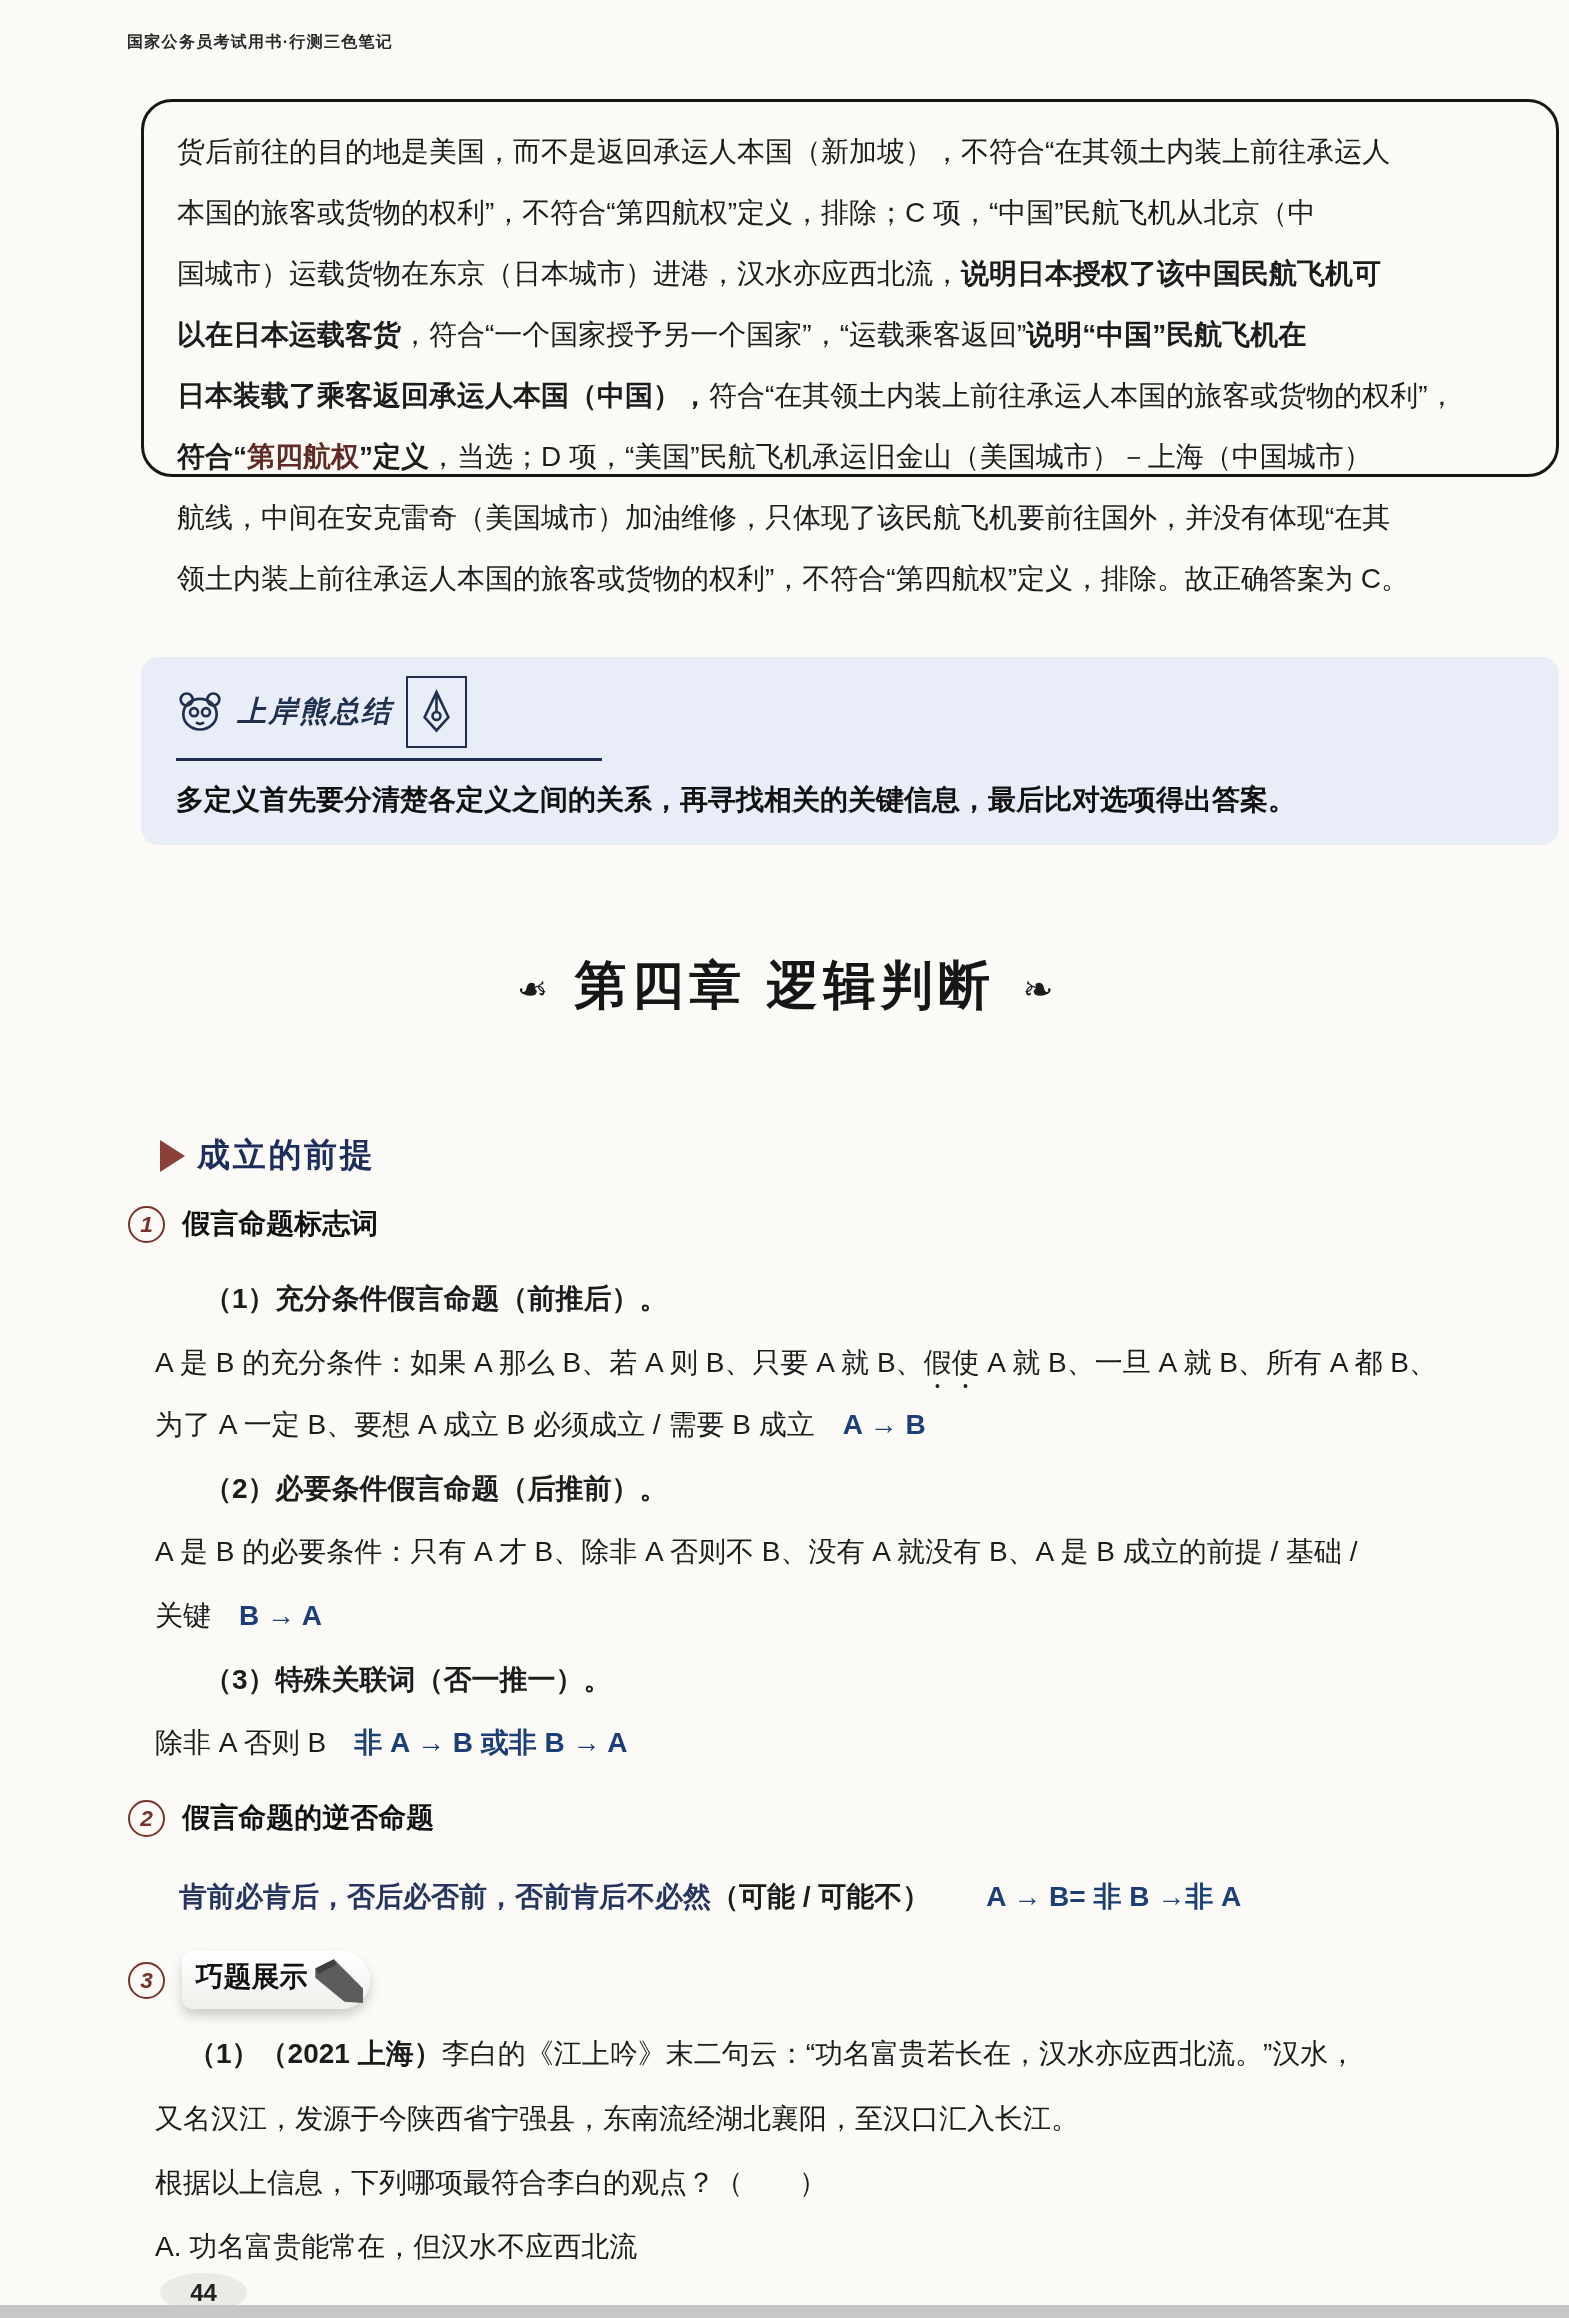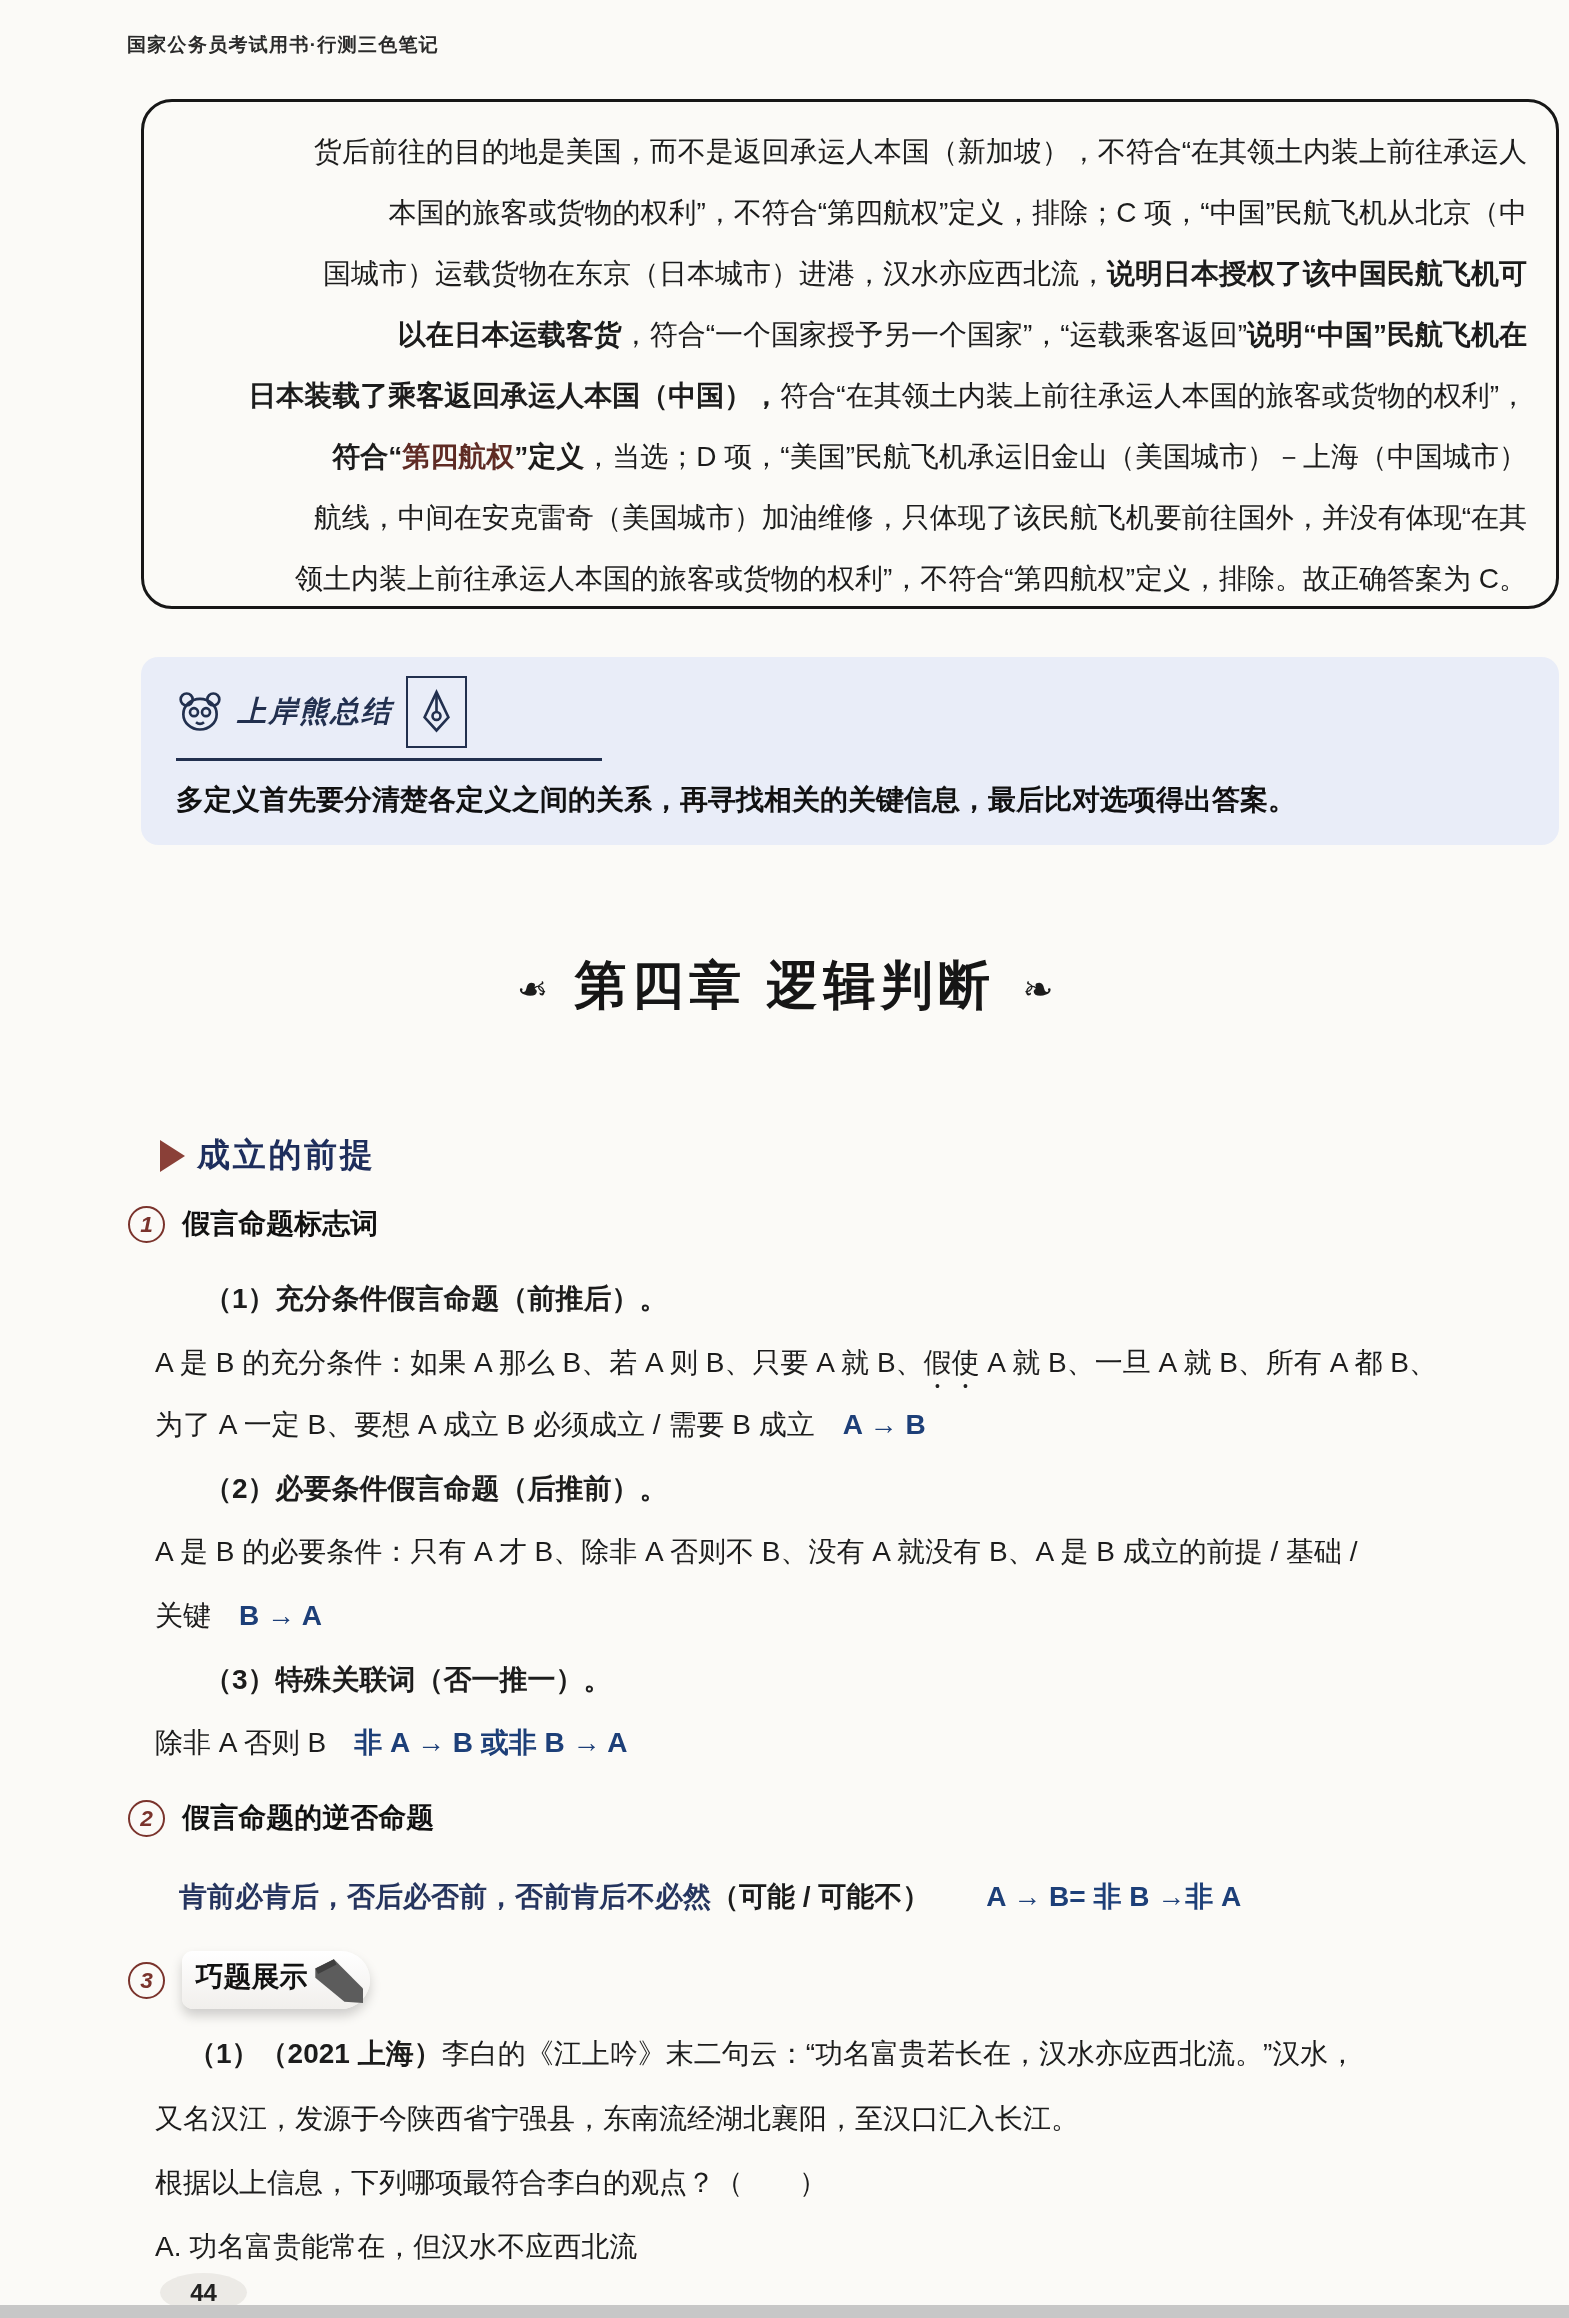--- a/index.html
+++ b/index.html
@@ -9,27 +9,26 @@
     font-family:"Liberation Sans","DejaVu Sans",sans-serif;
   }
   .line{position:absolute;white-space:nowrap;font-size:28px;line-height:1.25;}
   .seg-b{font-weight:bold;}
   .seg-br{font-weight:bold;color:#5f2b24;}
   .seg-f{font-weight:bold;color:#1d3f78;}
   .seg-bb{font-weight:bold;color:#26355f;}
   .seg-em{-webkit-text-emphasis:filled dot #222;-webkit-text-emphasis-position:under right;
           text-emphasis:filled dot #222;text-emphasis-position:under right;text-align:center;}
   
-  .page-header{position:absolute;top:32px;left:127px;font-size:19px;font-weight:bold;color:#2a2a2a;letter-spacing:1.3px;text-align:right;}
+  .page-header{position:absolute;top:32px;left:127px;font-size:16px;font-weight:bold;color:#2a2a2a;letter-spacing:1.3px;text-align:right;}
   
   .answer-box{
-    position:absolute;left:141px;top:99px;width:1418px;height:510px;
+    position:absolute;left:141px;top:99px;width:1418px;height:378px;
     border:3.3px solid #171717;border-radius:31px;box-sizing:border-box;
     padding:18.7px 29px 0 33px;
-    text-align:right;
   }
   .answer-box .aline{font-size:28px;line-height:61px;white-space:nowrap;}
   
   .summary-box{
     position:absolute;left:141px;top:657px;width:1418px;height:188px;
     background:#e9edf8;border-radius:17.3px;box-sizing:border-box;
     padding:18.7px 35px 0 35px;
   }
   .summary-header{
     display:flex;align-items:center;gap:13.3px;width:426px;

